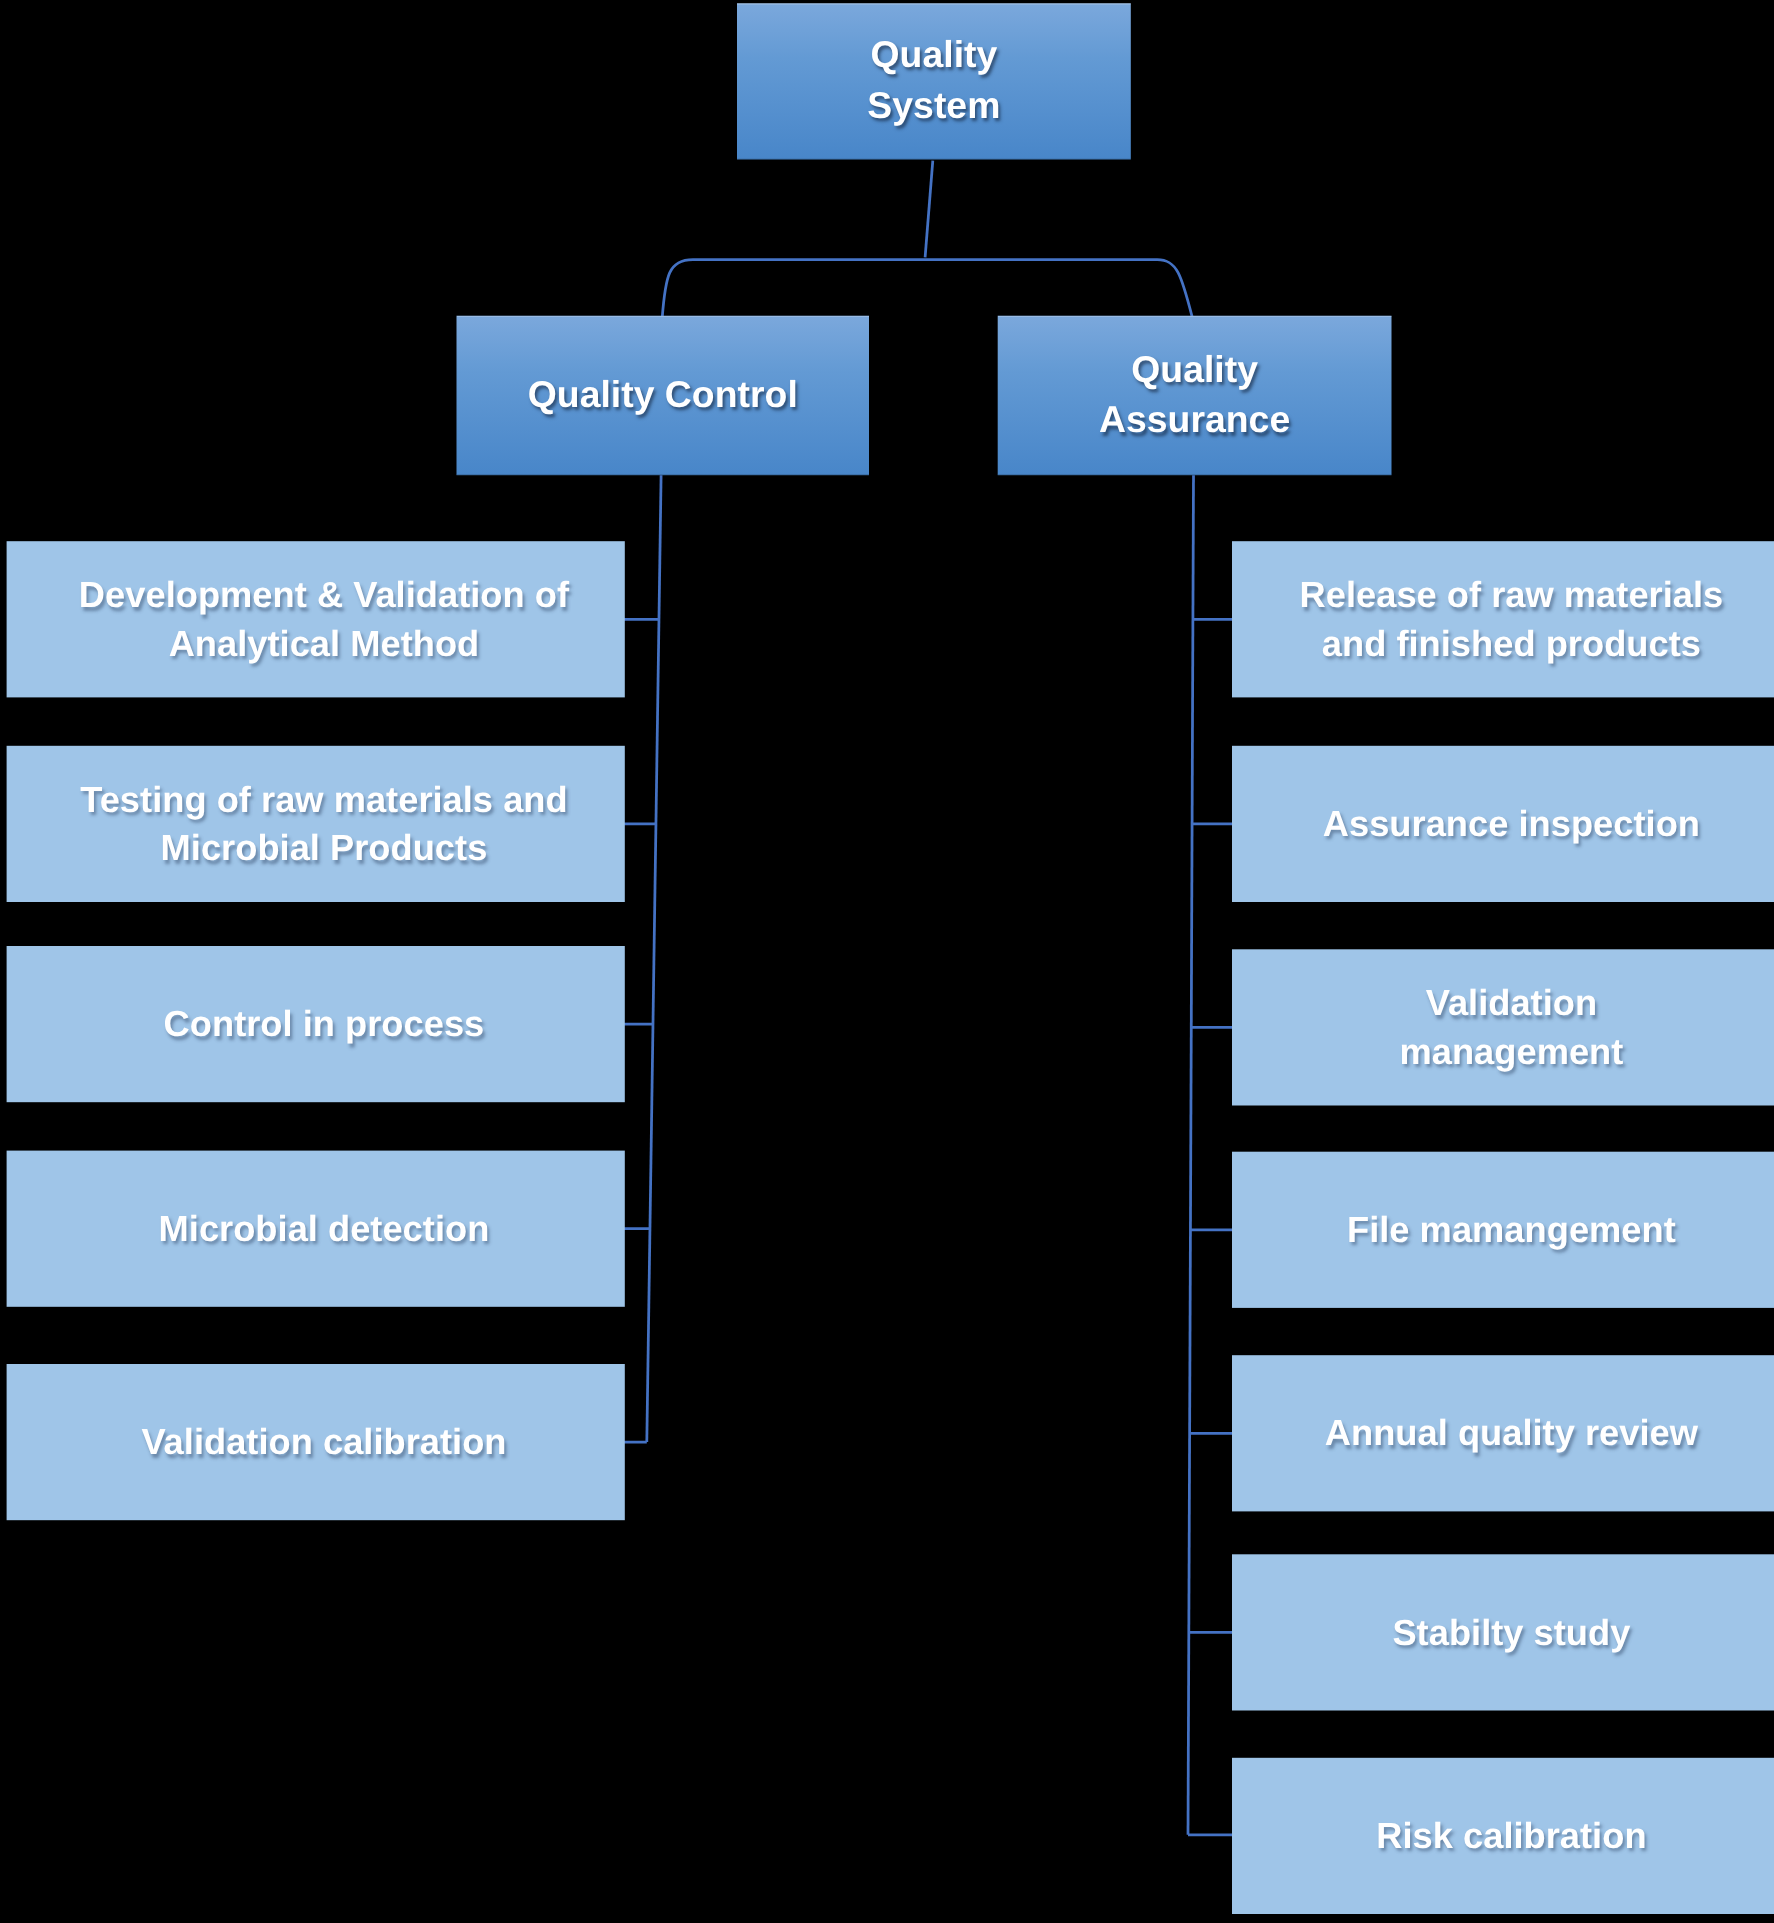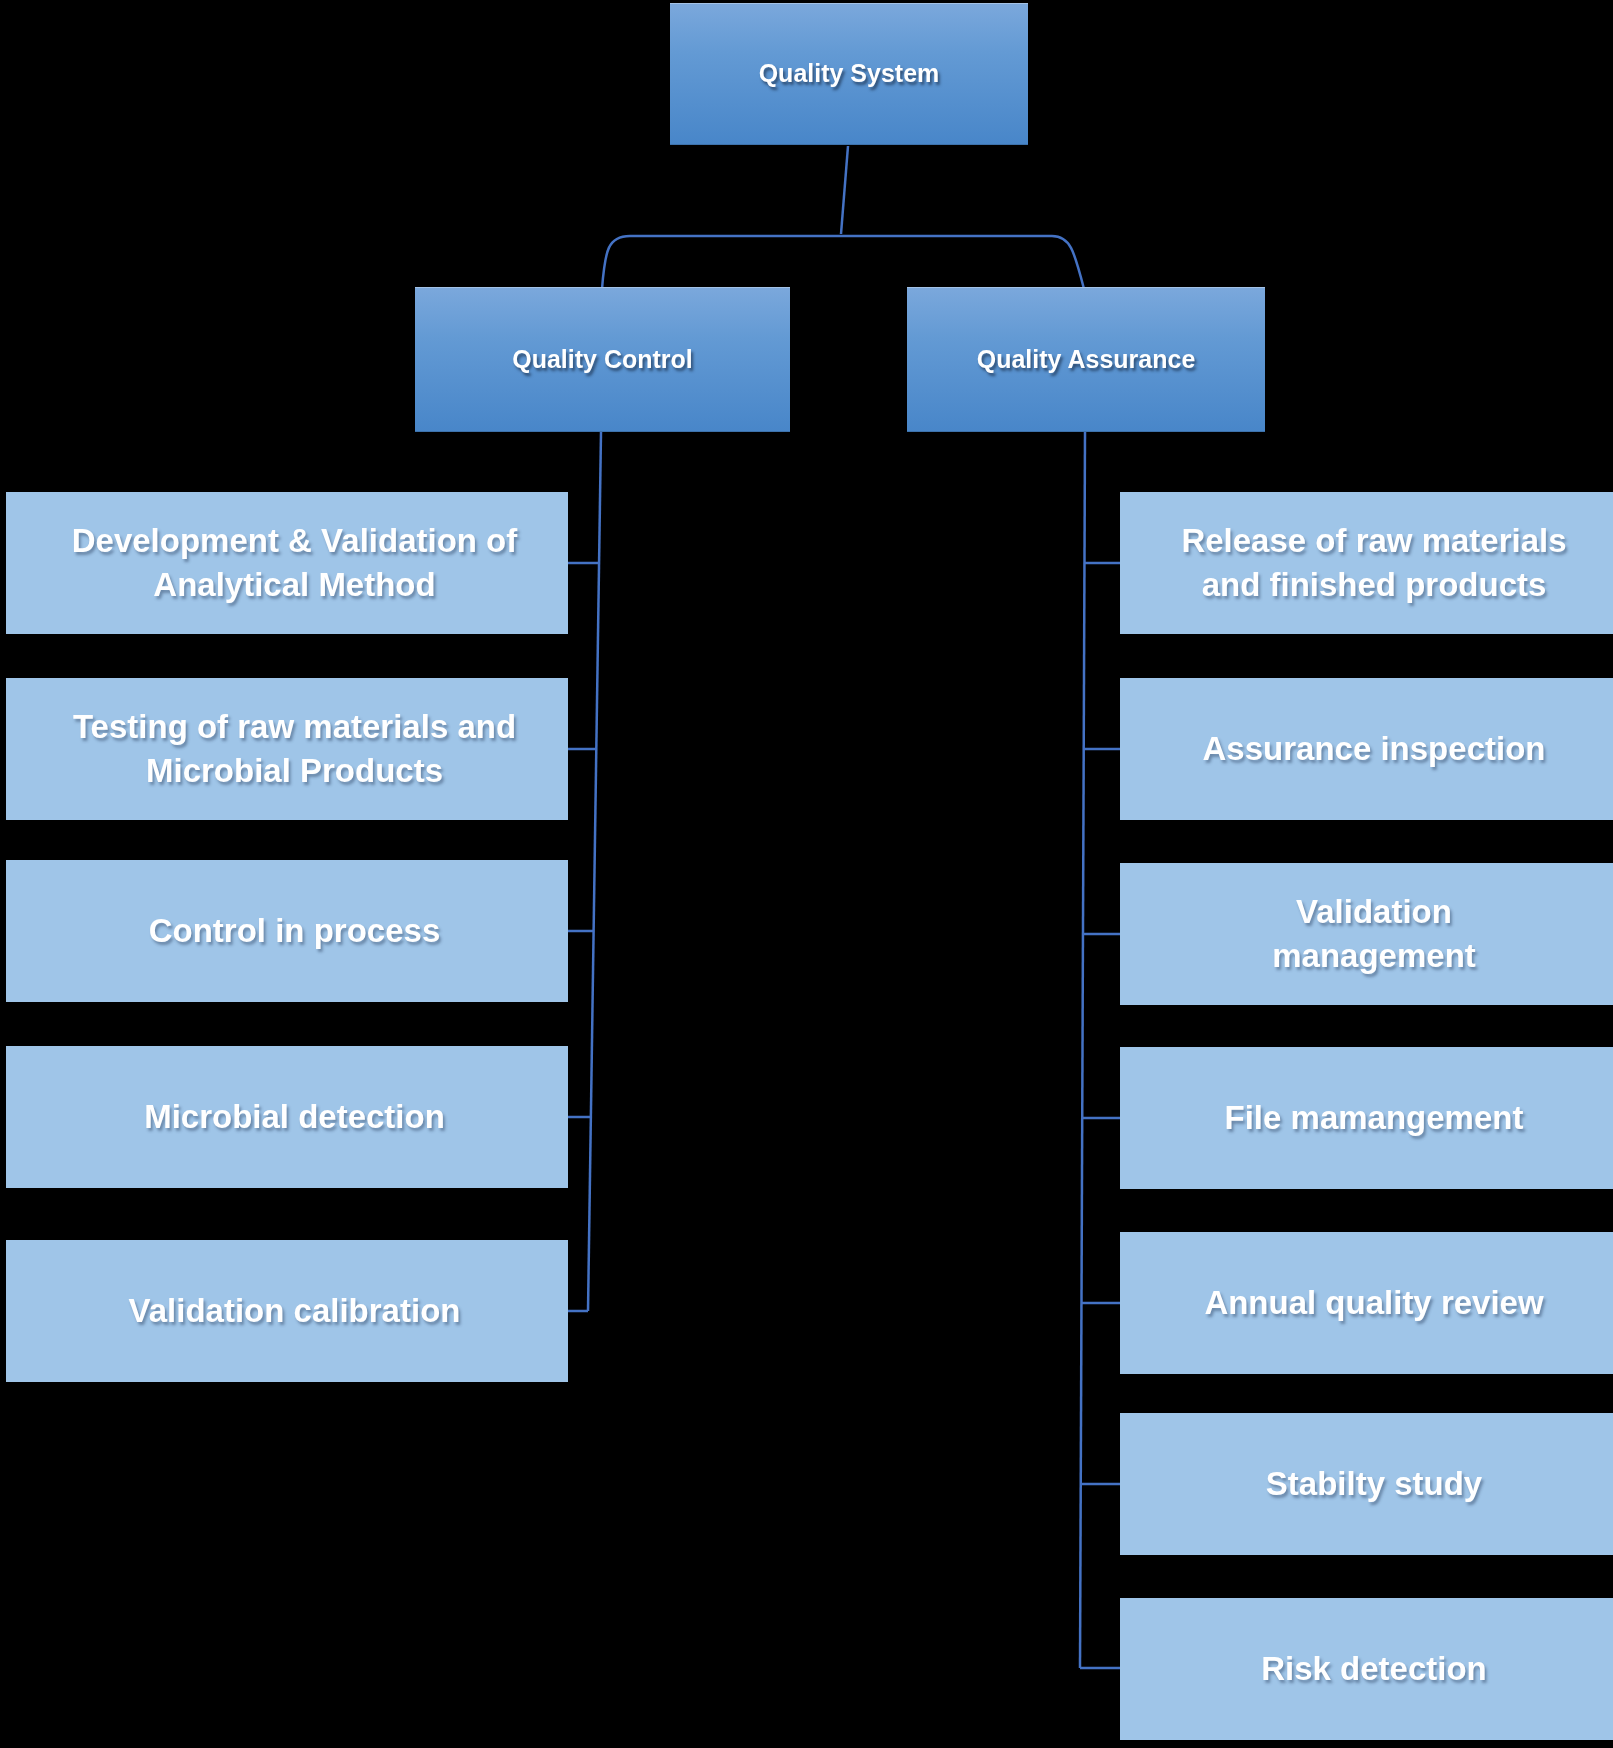--- a/index.html
+++ b/index.html
@@ -41,21 +41,21 @@
     text-align: center;
     color: var(--text);
     font-weight: 700;
   }
   .node .label {
     display: block;
   }
   .header {
     background: linear-gradient(180deg, #7BA8DC 0%, #639AD4 35%, #4886C9 100%);
     box-shadow: inset 0 1px 0 rgba(255,255,255,0.30), inset 0 -1px 0 rgba(0,0,0,0.15);
-    font-size: 25px;
+    font-size: 34px;
     line-height: 1.35;
     text-shadow: 2px 3px 3px rgba(10,20,40,0.55);
   }
   .leaf {
     background: var(--leaf-fill);
     font-size: 33px;
     line-height: 1.32;
     text-shadow: 2px 3px 3px rgba(40,60,90,0.45);
     padding-left: 15px;
   }
@@ -139,16 +139,16 @@
 
   <div class="node leaf" style="left:1120px; top:1232px; width:478px; height:142px;">
     <span class="label">Annual quality review</span>
   </div>
 
   <div class="node leaf" style="left:1120px; top:1413px; width:478px; height:142px;">
     <span class="label">Stabilty study</span>
   </div>
 
   <div class="node leaf" style="left:1120px; top:1598px; width:478px; height:142px;">
-    <span class="label">Risk detection</span>
+    <span class="label">Risk calibration</span>
   </div>
 
 </div>
 
 </body></html>

